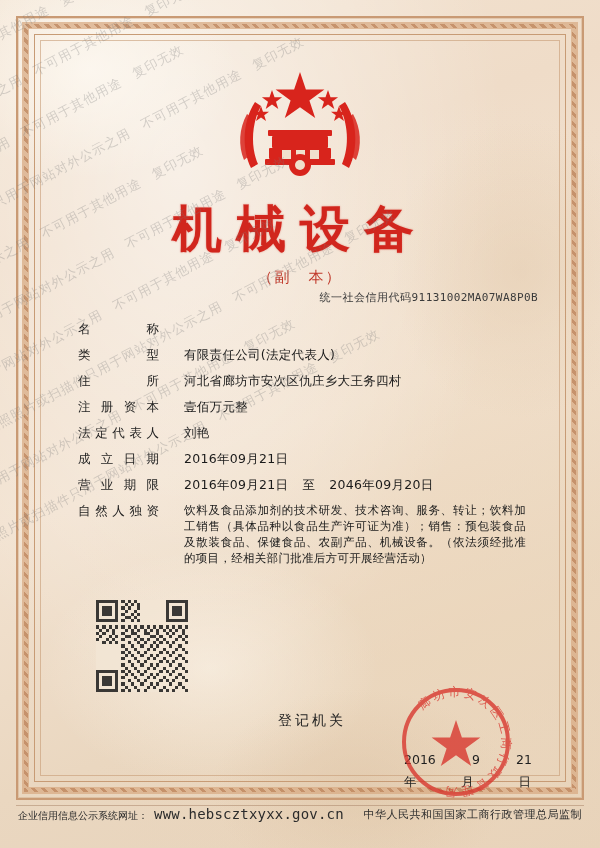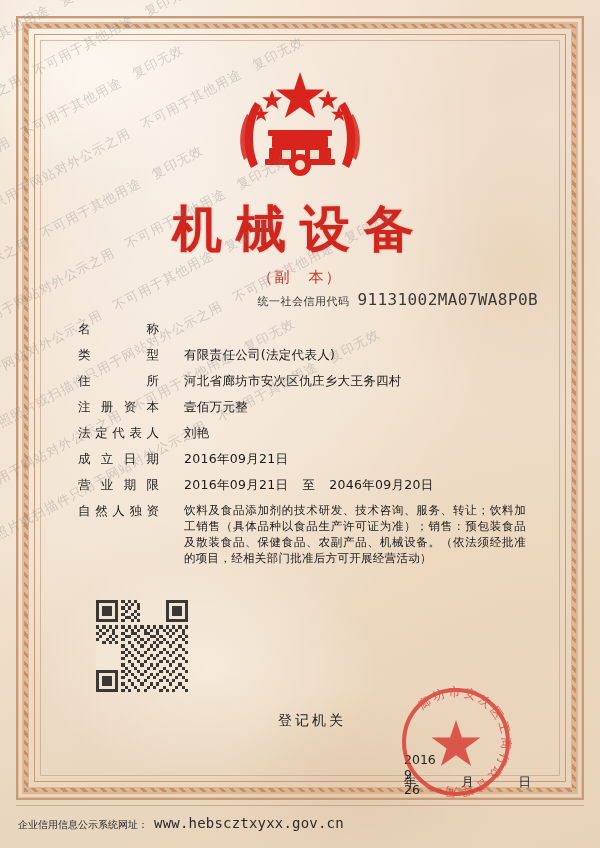--- a/index.html
+++ b/index.html
@@ -108,23 +108,23 @@
   .credit-code {
     position: absolute;
     right: 62px;
     top: 290px;
     font-size: 11px;
     color: #3a3a3a;
     letter-spacing: .5px;
   }
   .credit-code .code {
     font-family: "DejaVu Sans Mono", "Liberation Mono", monospace;
-    font-size: 16px;
+    font-size: 11px;
     letter-spacing: .4px;
-    margin-left: 8px;
+    margin-left: 0;
   }
 
   
   .fields {
     position: absolute;
     left: 78px;
     top: 320px;
     width: 448px;
   }
   .field-row {
@@ -180,21 +180,20 @@
   .date-line {
     position: absolute;
     left: 404px;
     top: 752px;
     width: 128px;
     display: flex;
     justify-content: space-between;
     font-size: 12.5px;
     color: #1f1f1f;
     font-family: "DejaVu Sans", "Liberation Sans", sans-serif;
-    flex-direction: column;
   }
   .date-units {
     position: absolute;
     left: 404px;
     top: 774px;
     width: 128px;
     display: flex;
     justify-content: space-between;
     font-size: 12.5px;
     color: #1f1f1f;
@@ -208,21 +207,21 @@
     top: 676px;
     width: 132px;
     height: 132px;
     pointer-events: none;
   }
 
   
   .footer {
     position: absolute;
     left: 0; right: 0;
-    bottom: 8px;
+    bottom: 17px;
     height: 34px;
     display: flex;
     align-items: center;
     justify-content: space-between;
     padding: 0 18px;
     box-sizing: border-box;
     font-size: 10px;
     color: #2b2b2b;
   }
   .footer-left { display: flex; align-items: baseline; gap: 6px; }
@@ -398,21 +397,21 @@
         <path d="M8 28h1v1H8zM10 28h1v1h-1zM13 28h1v1h-1zM15 28h1v1h-1zM20 28h1v1h-1zM22 28h1v1h-1zM24 28h1v1h-1zM28 28h1v1h-1z"></path>
       </g>
     </svg>
   </div>
 
   <div class="reg-authority">登记机关</div>
 
   <div class="date-line">
     <span>2016</span>
     <span>9</span>
-    <span>26</span>
+    <span>21</span>
   </div>
   <div class="date-units">
     <span>年</span>
     <span>月</span>
     <span>日</span>
   </div>
 
   <div class="seal">
     <svg width="132" height="132" viewBox="0 0 132 132" xmlns="http://www.w3.org/2000/svg">
       <defs>
@@ -428,20 +427,21 @@
     </svg>
   </div>
 
   <div class="footer-sep"></div>
 
   <div class="footer">
     <div class="footer-left">
       <span>企业信用信息公示系统网址：</span>
       <span class="footer-url">www.hebscztxyxx.gov.cn</span>
     </div>
+    <div class="footer-right">中华人民共和国国家工商行政管理总局监制</div>
   </div>
 
   <div class="watermark">
     <div class="wm-line">本执照照片或扫描件只用于网站对外公示之用　不可用于其他用途　复印无效</div>
     <div class="wm-line indent1">本执照照片或扫描件只用于网站对外公示之用　不可用于其他用途　复印无效</div>
     <div class="wm-line indent3">本执照照片或扫描件只用于网站对外公示之用　不可用于其他用途　复印无效</div>
     <div class="wm-line indent2">本执照照片或扫描件只用于网站对外公示之用　不可用于其他用途　复印无效</div>
     <div class="wm-line">本执照照片或扫描件只用于网站对外公示之用　不可用于其他用途　复印无效</div>
     <div class="wm-line indent1">本执照照片或扫描件只用于网站对外公示之用　不可用于其他用途　复印无效</div>
     <div class="wm-line indent3">本执照照片或扫描件只用于网站对外公示之用　不可用于其他用途　复印无效</div>

